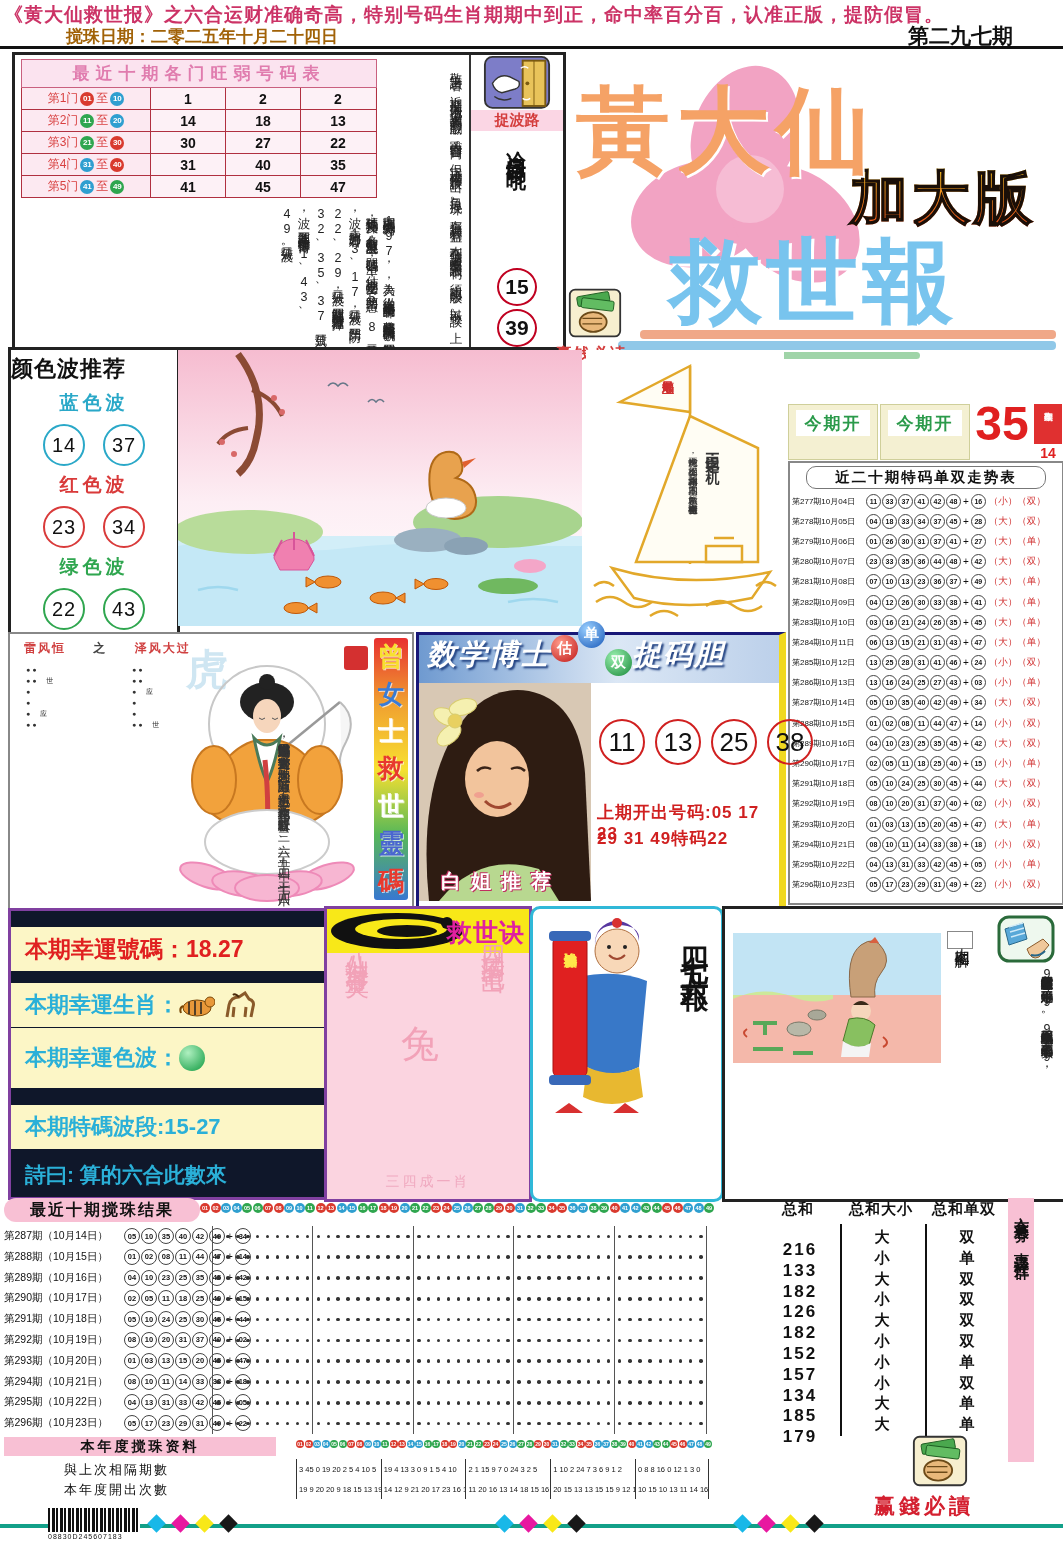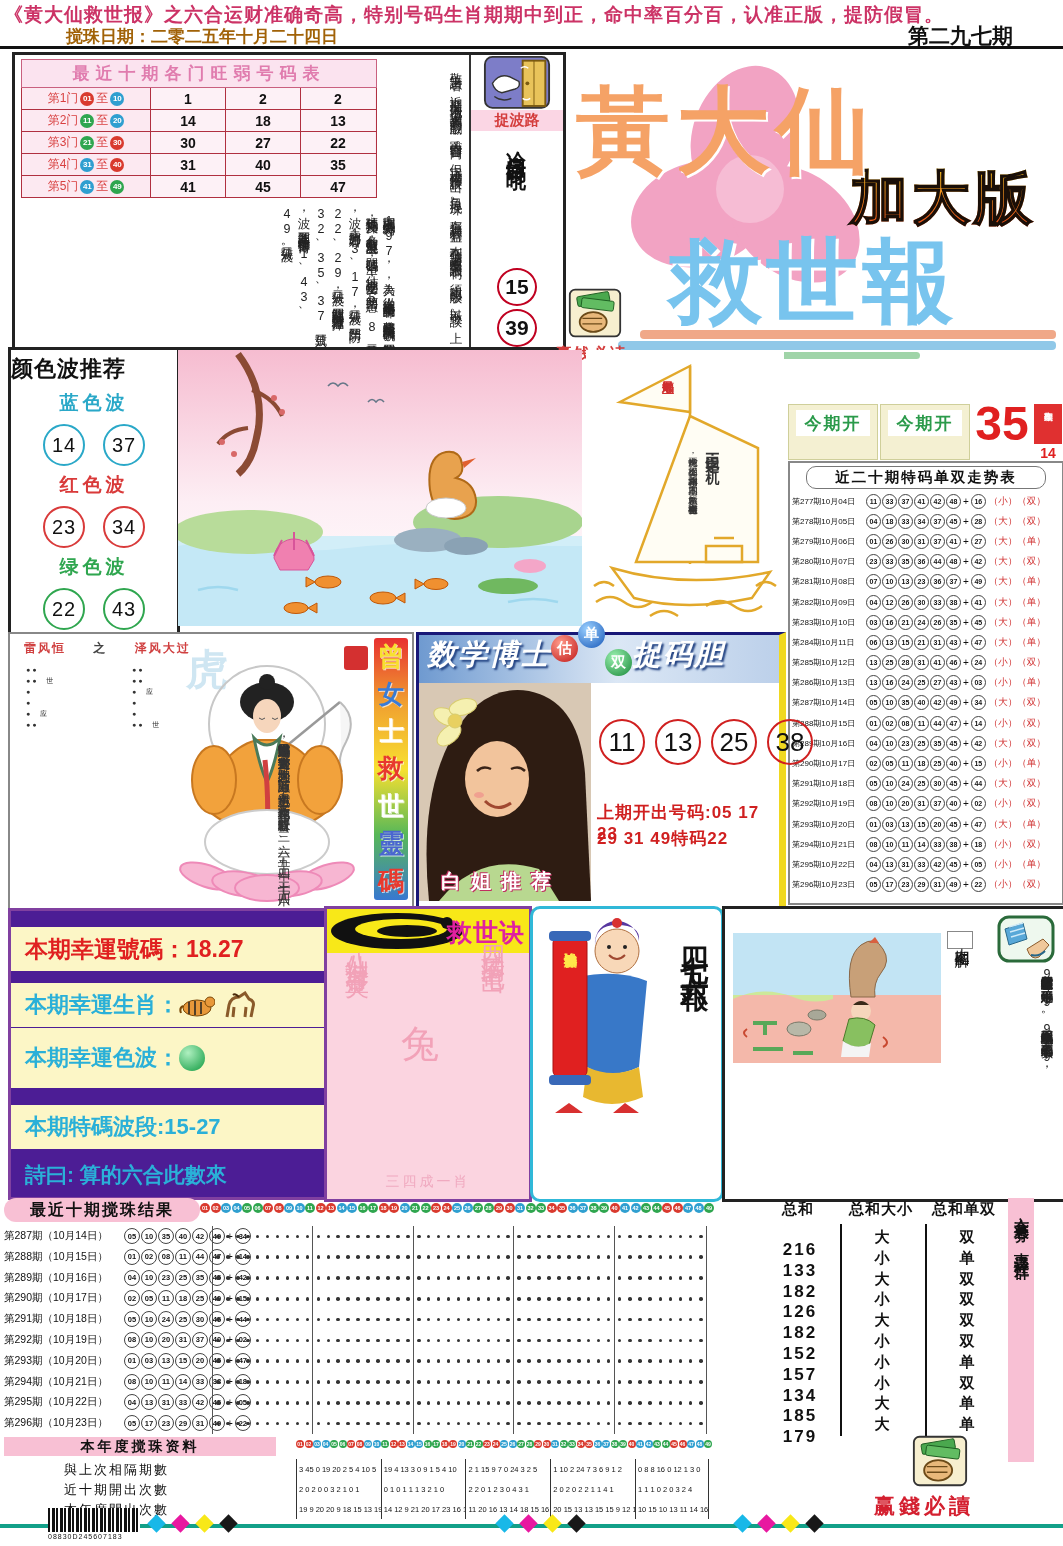--- a/index.html
+++ b/index.html
@@ -82,21 +82,21 @@
   #math-hdr{height:48px;background:linear-gradient(90deg,#6f9ad0,#dbe7f5 55%,#bcd0ea);display:flex;align-items:flex-start;padding-left:8px;}
   .math-title{font-size:29px;font-weight:bold;font-style:italic;color:#fff;text-shadow:2px 2px 2px #204080;letter-spacing:2px;}
   .hdr-ball{width:27px;height:27px;border-radius:50%;display:flex;align-items:center;justify-content:center;color:#fff;font-size:15px;font-weight:bold;}
   #math-body{position:relative;height:218px;}
   #math-nums{left:180px;top:36px;display:flex;gap:10px;}
   .big-ring{width:42px;height:42px;border:2.5px solid #d02020;border-radius:50%;display:flex;align-items:center;justify-content:center;font-size:26px;color:#111;}
   #math-line1,#math-line2{left:178px;color:#d02020;font-weight:bold;font-size:17px;letter-spacing:1px;}
   #math-line1{top:118px;}#math-line2{top:144px;}
   #math-rec{left:22px;bottom:6px;font-size:20px;font-weight:bold;color:#fff;letter-spacing:10px;text-shadow:1px 1px 0 #c03060,-1px -1px 0 #c03060;}
   
-  #lucky-box{left:8px;top:908px;width:314px;height:286px;border:3px solid #8040a0;background:#4c1d95;}
+  #lucky-box{left:8px;top:908px;width:314px;height:286px;border:3px solid #8040a0;background:#0f172a;}
   .lucky-row{position:absolute;left:0;width:100%;display:flex;align-items:center;padding-left:14px;box-sizing:border-box;}
   .ystrip{background:#fcf6c6;}
   .lucky-cyan{color:#2ab0d8;font-weight:bold;font-size:22px;}
   .lucky-red{color:#e02020;font-weight:bold;font-size:23px;}
   .green-ball{width:26px;height:26px;border-radius:50%;background:radial-gradient(circle at 35% 30%,#aff0c0,#0f9a40);display:inline-block;}
   
   #jue-box{left:324px;top:906px;width:202px;height:290px;border:3px solid #8040a0;background:#fbd4e0;}
   #jue-hdr{height:44px;background:#f8e818;position:relative;overflow:hidden;}
   #jue-title{position:absolute;right:4px;top:7px;font-size:25px;font-weight:bold;color:#e020a0;letter-spacing:1px;}
   #jue-right{right:20px;top:18px;height:232px;font-size:24px;color:#f2a2b8;letter-spacing:4px;}
@@ -1710,30 +1710,20 @@
         <span class="stat-label">與上次相隔期數</span>
         <span class="stat-groups">
           <span class="stat-group" style="width: 84px;">3 45 0 19 20 2 5 4 10 5</span>
           <span class="stat-group" style="width: 84px;">19 4 13 3 0 9 1 5 4 10</span>
           <span class="stat-group" style="width: 84px;">2 1 15 9 7 0 24 3 2 5</span>
           <span class="stat-group" style="width: 84px;">1 10 2 24 7 3 6 9 1 2</span>
           <span class="stat-group" style="width: 72px;">0 8 8 16 0 12 1 3 0</span>
         </span>
       </div>
       <div class="stat-row">
-        <span class="stat-label">近十期開出次數</span>
-        <span class="stat-groups">
-          <span class="stat-group" style="width: 84px;">2 0 2 0 0 3 2 1 0 1</span>
-          <span class="stat-group" style="width: 84px;">0 1 0 1 1 1 3 2 1 0</span>
-          <span class="stat-group" style="width: 84px;">2 2 0 1 2 3 0 4 3 1</span>
-          <span class="stat-group" style="width: 84px;">2 0 2 0 2 2 1 1 4 1</span>
-          <span class="stat-group" style="width: 72px;">1 1 1 0 2 0 3 2 4</span>
-        </span>
-      </div>
-      <div class="stat-row">
         <span class="stat-label">本年度開出次數</span>
         <span class="stat-groups">
           <span class="stat-group" style="width: 84px;">19 9 20 20 9 18 15 13 19 13</span>
           <span class="stat-group" style="width: 84px;">14 12 9 21 20 17 23 16 14 17</span>
           <span class="stat-group" style="width: 84px;">11 20 16 13 14 18 15 16 17 13</span>
           <span class="stat-group" style="width: 84px;">20 15 13 13 15 15 9 12 16 11</span>
           <span class="stat-group" style="width: 72px;">10 15 10 13 11 14 16 18 19</span>
         </span>
       </div>
     </div>

